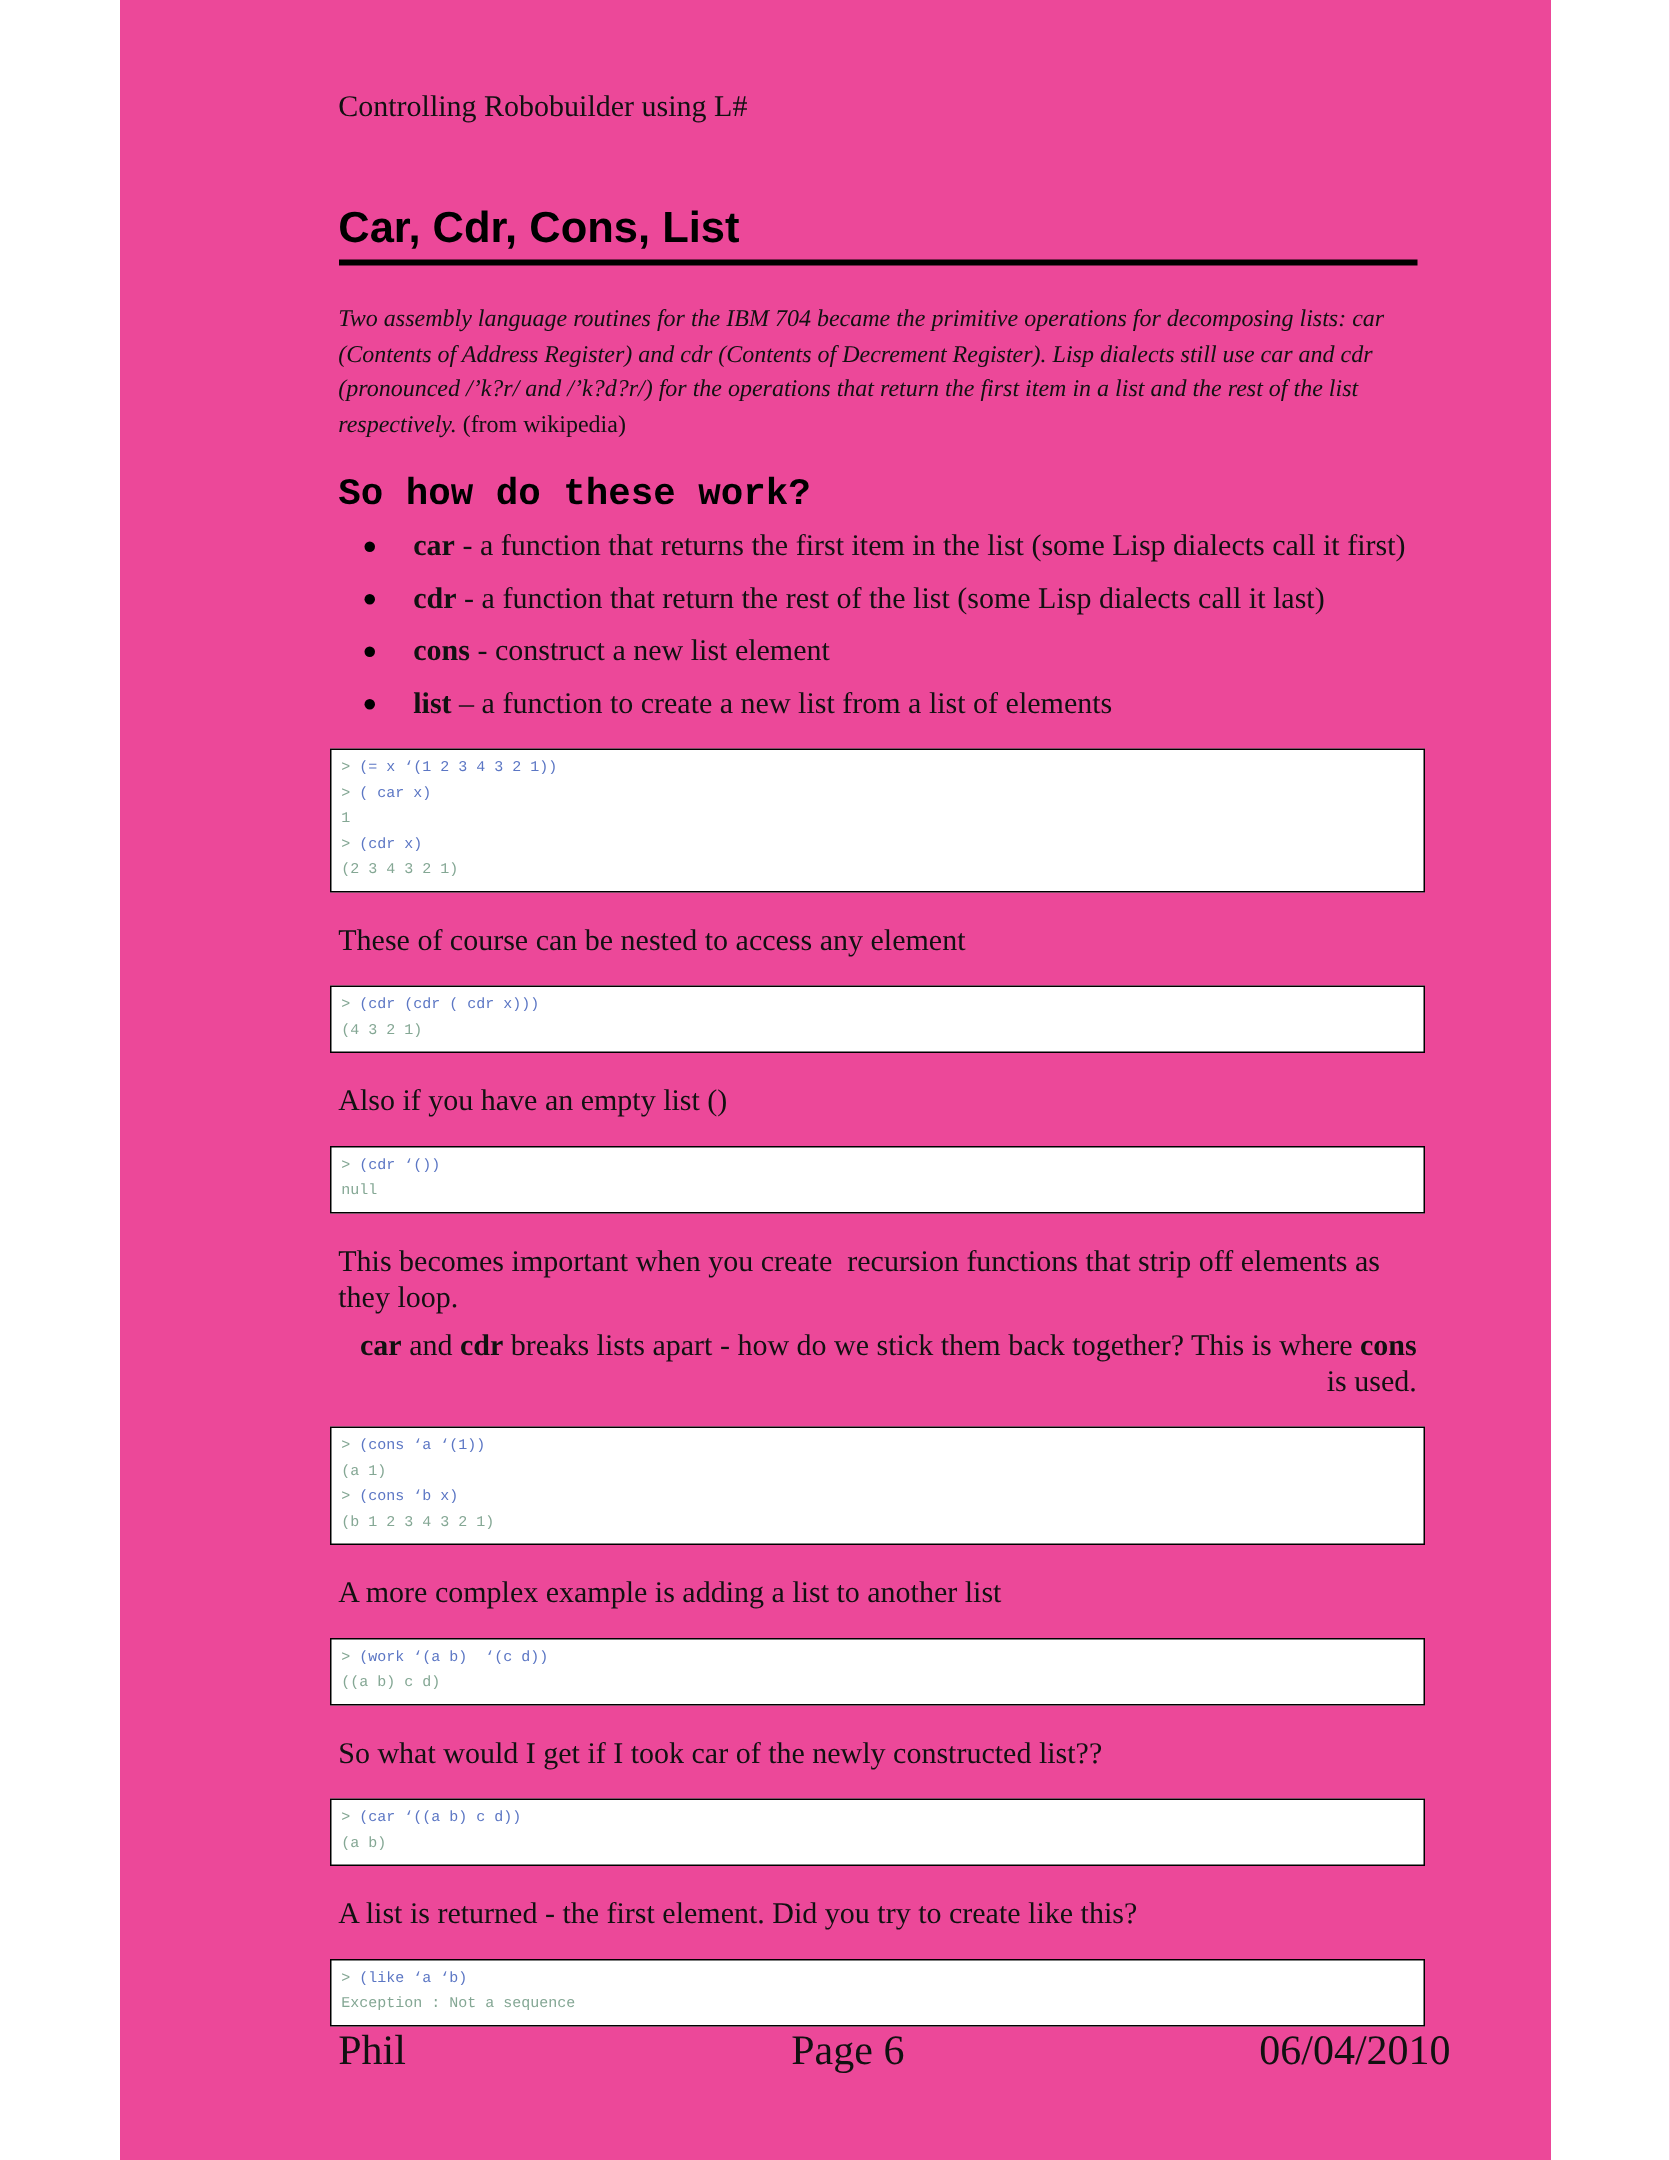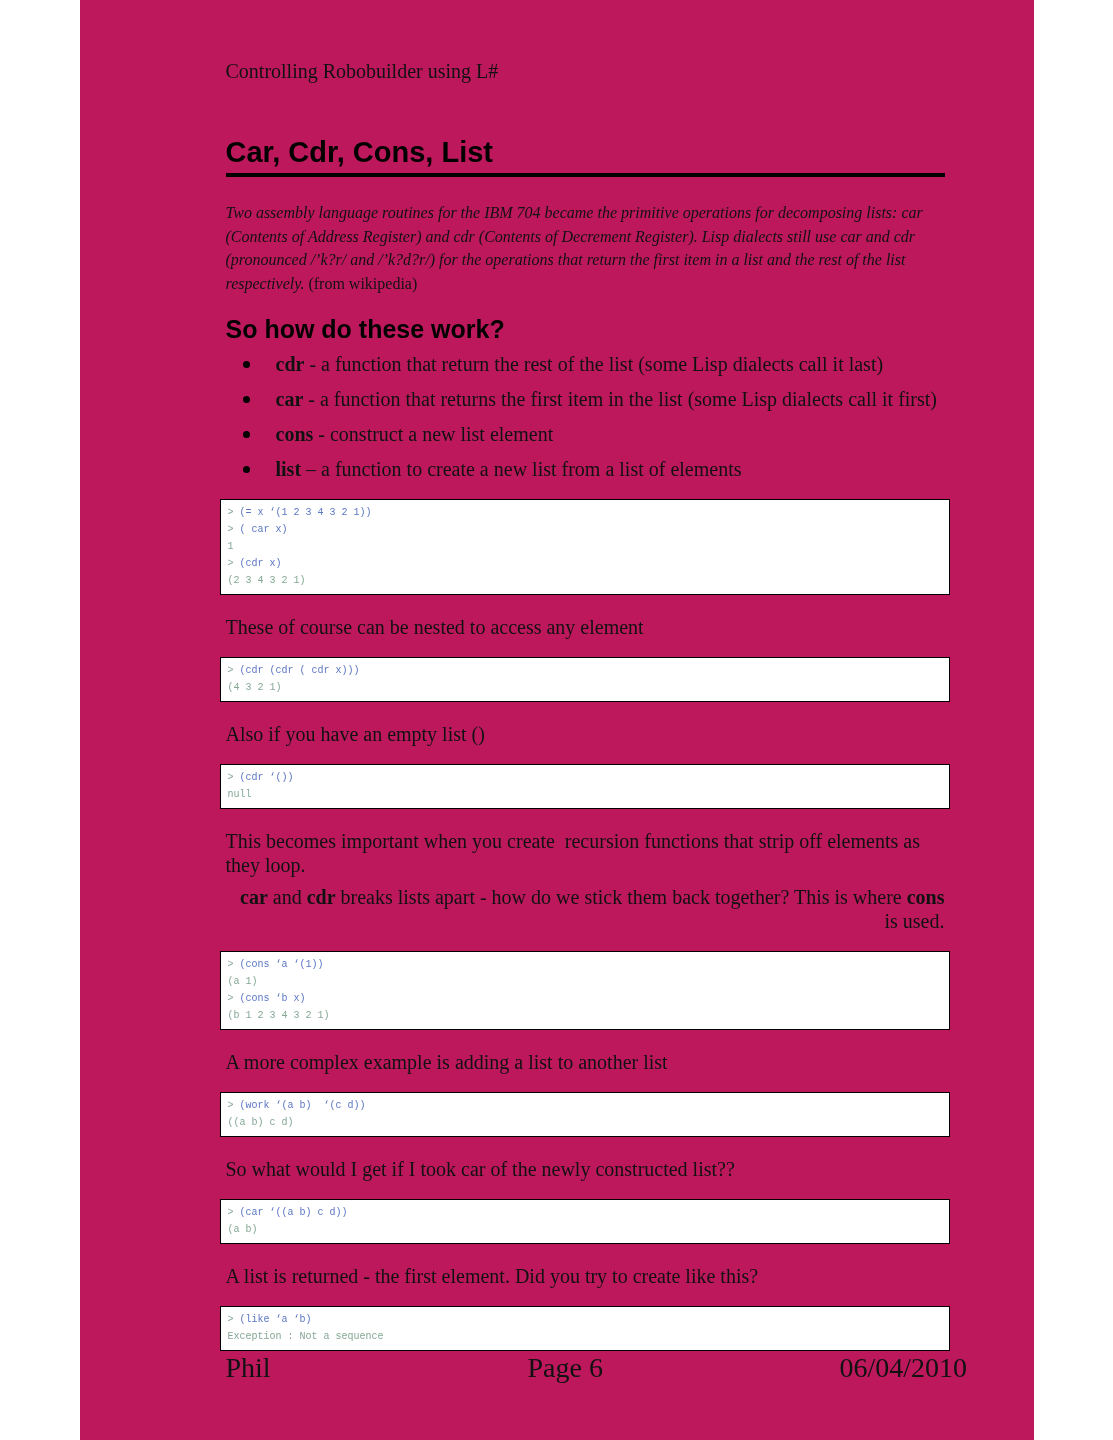--- a/index.html
+++ b/index.html
@@ -1,32 +1,32 @@
 <!DOCTYPE html>
 <html><head>
 <meta charset="utf-8">
 <style>
   * { margin:0; padding:0; box-sizing:border-box; }
   html,body { background:#ffffff; }
   .page {
     position:relative; width:954px; height:1440px; margin:0 auto;
-    background:#be185d; color:#111;
+    background:#ec4899; color:#111;
     font-family:"Liberation Serif", serif;
     padding:0 89px 0 146px; overflow:hidden;
   }
   .doc-header { margin-top:60px; font-size:20px; line-height:23px; }
   h1.title {
     margin-top:52px; font-family:"Liberation Sans", sans-serif;
     font-weight:bold; font-size:29px; line-height:34px; color:#000;
   }
   .rule { margin-top:4px; height:2px; border-top:3px solid #000; border-bottom:1px solid #000; }
   p.intro { margin-top:24px; font-size:16px; line-height:23.5px; font-style:italic; }
   p.intro .plain { font-style:normal; }
   h2.subhead {
-    margin-top:20px; font-family:Liberation Sans, sans-serif;
+    margin-top:20px; font-family:Liberation Mono, monospace;
     font-weight:bold; font-size:25px; line-height:29px; color:#000;
   }
   ul.bullets { margin-top:8px; list-style:none; }
   ul.bullets li { position:relative; padding-left:50px; font-size:20px; line-height:24px; margin-bottom:11px; }
   .dot { position:absolute; left:17px; top:9px; width:7px; height:7px; border-radius:50%; background:#000; }
   .term { font-weight:bold; }
   .b { font-weight:bold; }
   .code {
     margin-top:18px; margin-left:-6px; margin-right:-5px;
     border:1.5px solid #000; background:#fff; padding:4px 6px 5px 7px;
@@ -52,22 +52,22 @@
   </div>
 
   <h1 class="title">Car, Cdr, Cons, List</h1>
   <div class="rule"></div>
 
   <p class="intro"><i>Two assembly language routines for the IBM 704 became the primitive operations for decomposing lists: car (Contents of Address Register) and cdr (Contents of Decrement Register). Lisp dialects still use car and cdr (pronounced /’k?r/ and /’k?d?r/) for the operations that return the first item in a list and the rest of the list respectively.</i><span class="plain"> (from wikipedia)</span></p>
 
   <h2 class="subhead">So how do these work?</h2>
 
   <ul class="bullets">
+    <li><span class="dot"></span><span class="term">car</span><span> - </span><span>a function that returns the first item in the list (some Lisp dialects call it first)</span></li>
     <li><span class="dot"></span><span class="term">cdr</span><span> - </span><span>a function that return the rest of the list (some Lisp dialects call it last)</span></li>
-    <li><span class="dot"></span><span class="term">car</span><span> - </span><span>a function that returns the first item in the list (some Lisp dialects call it first)</span></li>
     <li><span class="dot"></span><span class="term">cons</span><span> - </span><span>construct a new list element</span></li>
     <li><span class="dot"></span><span class="term">list</span><span> – </span><span>a function to create a new list from a list of elements</span></li>
   </ul>
 
   <div class="code">
     <div class="cl"><span class="co">&gt; </span><span class="ci">(= x ‘(1 2 3 4 3 2 1))</span></div>
     <div class="cl"><span class="co">&gt; </span><span class="ci">( car x)</span></div>
     <div class="cl"><span class="co">1</span></div>
     <div class="cl"><span class="co">&gt; </span><span class="ci">(cdr x)</span></div>
     <div class="cl"><span class="co">(2 3 4 3 2 1)</span></div>

